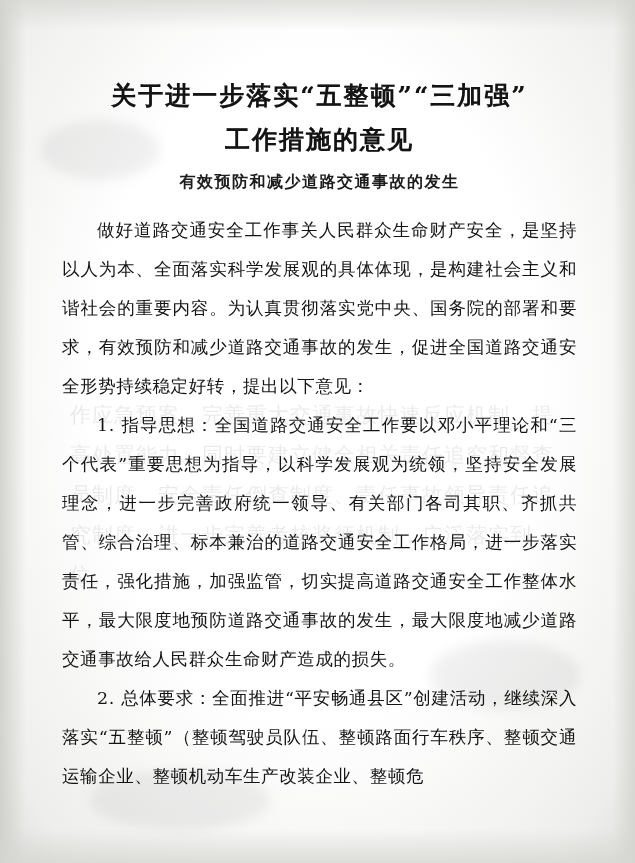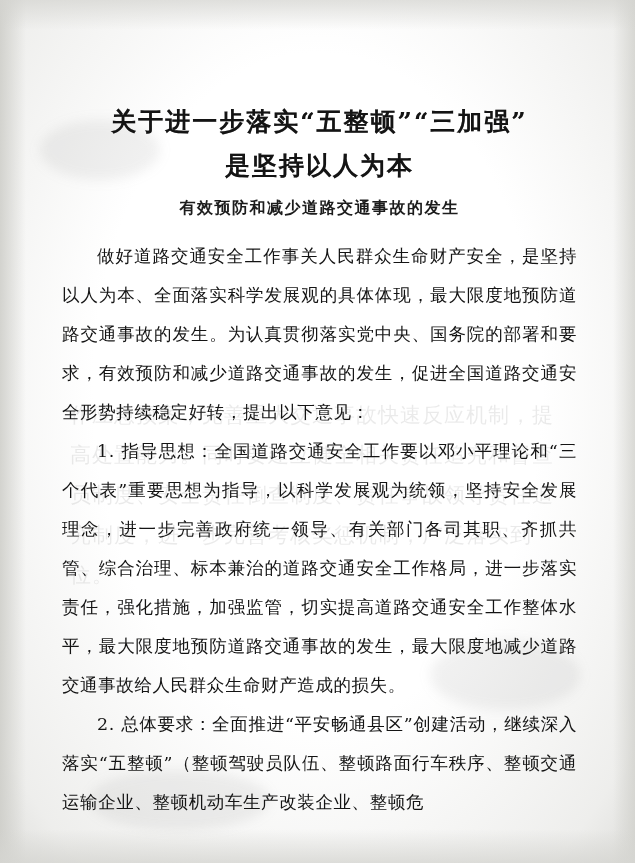--- a/index.html
+++ b/index.html
@@ -32,21 +32,21 @@
     font-size: 21px;
     line-height: 40px;
     letter-spacing: 1px;
     padding: 395px 62px 0 70px;
     box-sizing: border-box;
     filter: blur(0.4px);
   }
   #paper {
     position: absolute;
     inset: 0;
-    padding: 100px 58px 0 62px;
+    padding: 74px 58px 0 62px;
     box-sizing: border-box;
   }
   .doc-title {
     text-align: center;
     font-family: "DejaVu Serif", "Liberation Serif", serif;
     font-weight: bold;
     font-size: 25px;
     line-height: 44px;
     letter-spacing: 2px;
     color: #141414;
@@ -122,27 +122,27 @@
   <div id="ghost">作应急预案，完善重大交通事故快速反应机制，提高处置能力。同时要建立健全相关责任追究和督查员制度、安全责任倒查制度、责任事故领导责任追究制度，进一步完善考核奖惩机制，广泛落实到位。</div>
 
   <div class="smudge" style="left:40px; top:120px; width:120px; height:60px;"></div>
   <div class="smudge" style="left:430px; top:640px; width:150px; height:70px;"></div>
   <div class="smudge" style="left:90px; top:770px; width:180px; height:60px;"></div>
 
   <div id="paper">
 
     <h1 class="doc-title">
       <span class="line">关于进一步落实“五整顿”“三加强”</span>
-      <span class="line">是坚持以人为本</span>
+      <span class="line">工作措施的意见</span>
     </h1>
 
     <div class="doc-issuer">有效预防和减少道路交通事故的发生</div>
 
     <div class="body-text">
-      <p class="para">做好道路交通安全工作事关人民群众生命财产安全，是坚持以人为本、全面落实科学发展观的具体体现，最大限度地预防道路交通事故的发生。为认真贯彻落实党中央、国务院的部署和要求，有效预防和减少道路交通事故的发生，促进全国道路交通安全形势持续稳定好转，提出以下意见：</p>
+      <p class="para">做好道路交通安全工作事关人民群众生命财产安全，是坚持以人为本、全面落实科学发展观的具体体现，是构建社会主义和谐社会的重要内容。为认真贯彻落实党中央、国务院的部署和要求，有效预防和减少道路交通事故的发生，促进全国道路交通安全形势持续稳定好转，提出以下意见：</p>
       <p class="para">1. 指导思想：全国道路交通安全工作要以邓小平理论和“三个代表”重要思想为指导，以科学发展观为统领，坚持安全发展理念，进一步完善政府统一领导、有关部门各司其职、齐抓共管、综合治理、标本兼治的道路交通安全工作格局，进一步落实责任，强化措施，加强监管，切实提高道路交通安全工作整体水平，最大限度地预防道路交通事故的发生，最大限度地减少道路交通事故给人民群众生命财产造成的损失。</p>
       <p class="para">2. 总体要求：全面推进“平安畅通县区”创建活动，继续深入落实“五整顿”（整顿驾驶员队伍、整顿路面行车秩序、整顿交通运输企业、整顿机动车生产改装企业、整顿危</p>
     </div>
 
   </div>
 
   <div id="edge-left"></div>
   <div id="edge-right"></div>
   <div id="edge-top"></div>
   <div id="edge-bottom"></div>

